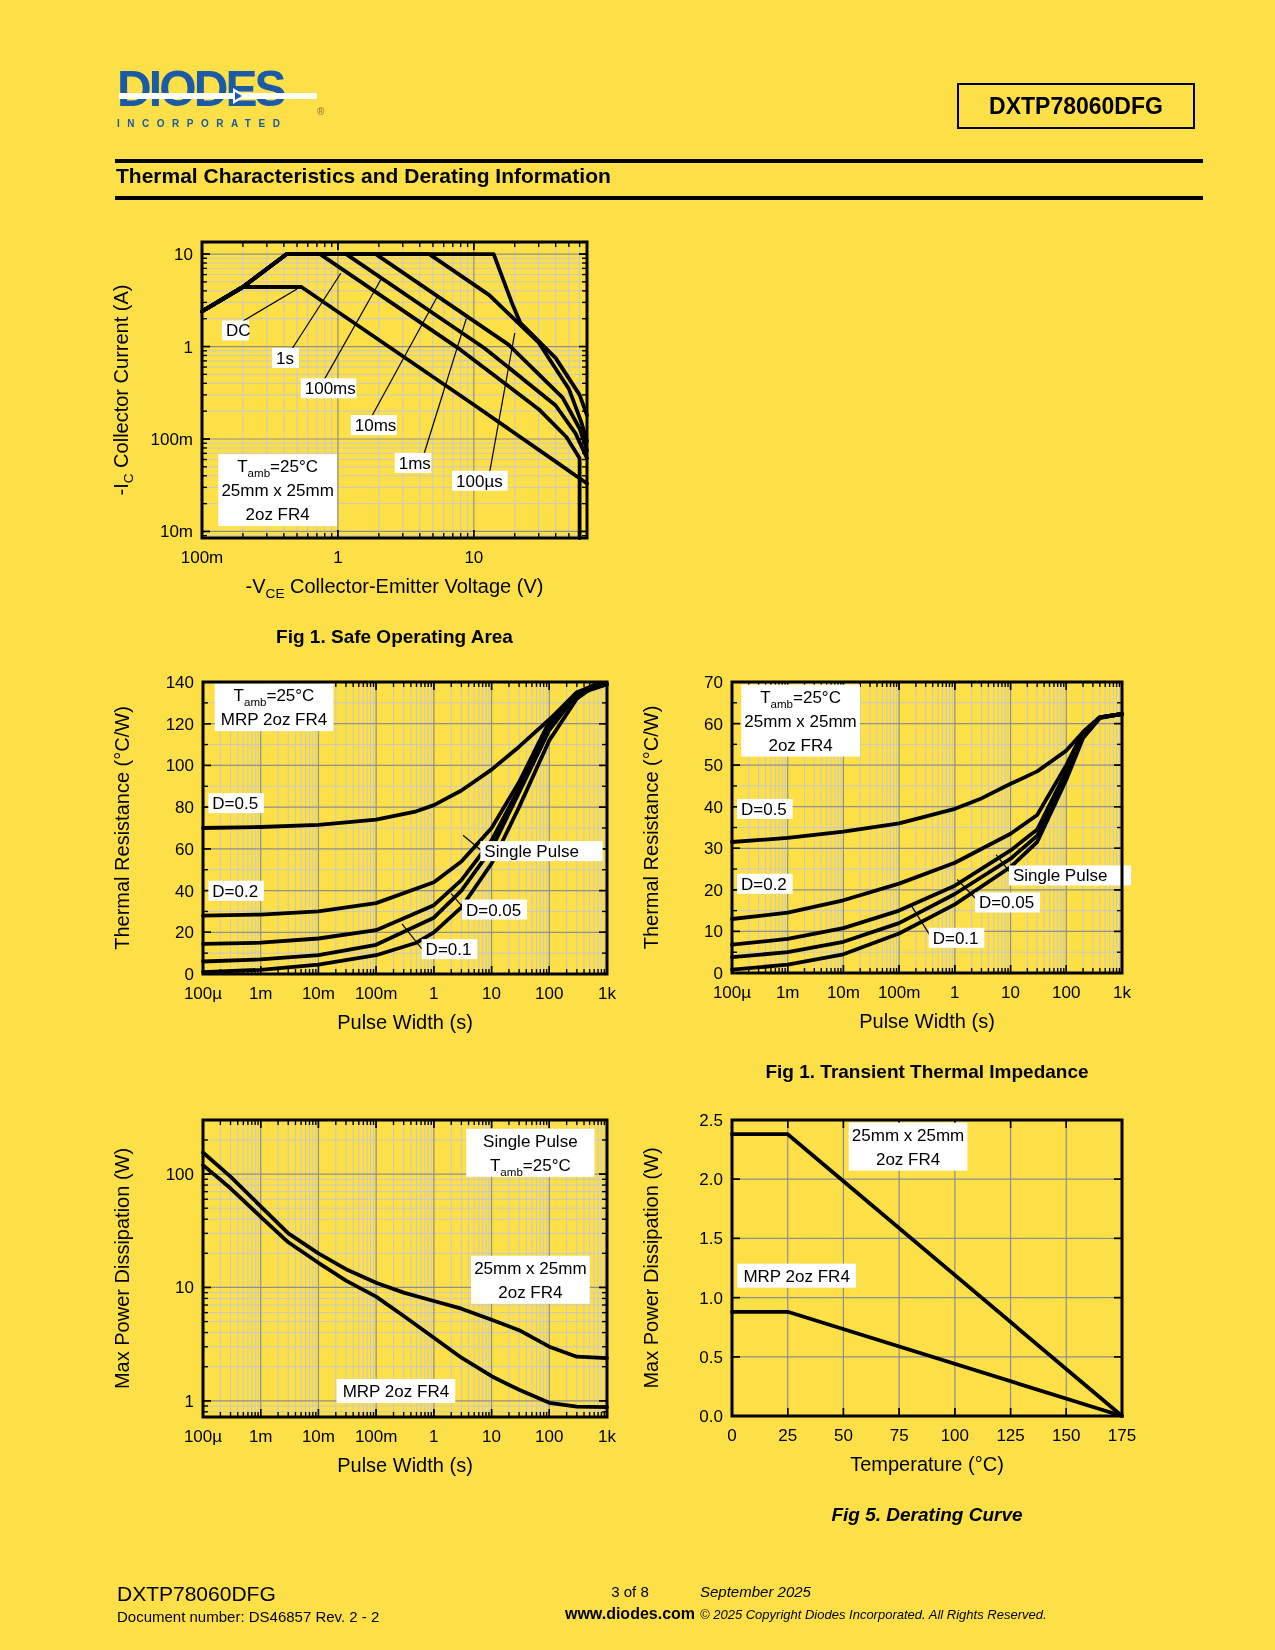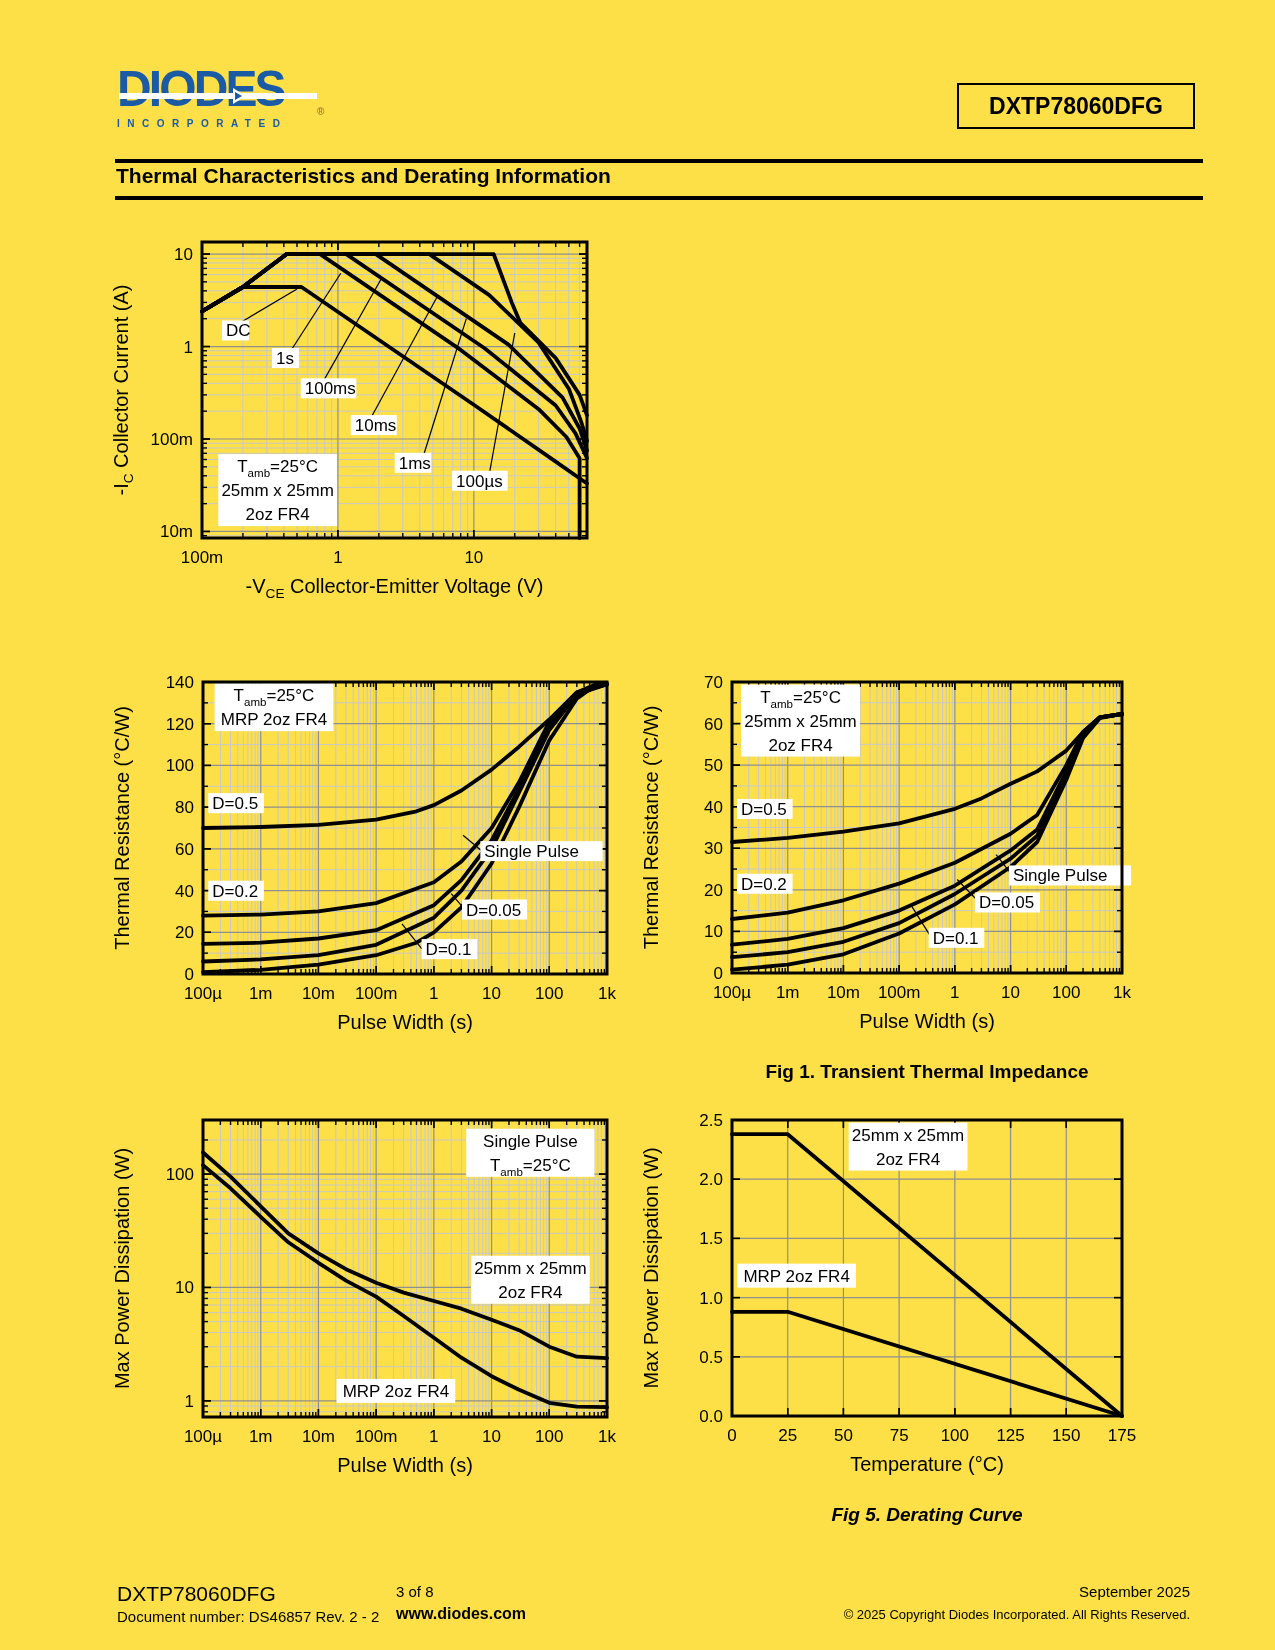--- a/index.html
+++ b/index.html
@@ -28,24 +28,24 @@
   .caption{font-size:19px;font-weight:bold;text-align:center;margin-top:2px;}
   #figblock-fig1{left:102px;top:228px;} #figblock-fig1 .caption{margin-left:100px;width:385px;}
   #figblock-fig2{left:103px;top:668px;} #figblock-fig2 .caption{margin-left:100px;width:404px;}
   #figblock-fig3{left:632px;top:668px;} #figblock-fig3 .caption{margin-left:100px;width:390px;}
   #figblock-fig4{left:103px;top:1106px;} #figblock-fig4 .caption{margin-left:100px;width:404px;}
   #figblock-fig5{left:632px;top:1106px;} #figblock-fig5 .caption{margin-left:100px;width:390px;font-style:italic;}
   
   .f-left{position:absolute;left:117px;}
   #f-part{top:1582px;font-size:21px;}
   #f-doc{top:1608px;font-size:15px;}
-  .f-center{position:absolute;left:396px;width:500px;text-align:left;}
+  .f-center{position:absolute;left:380px;width:500px;text-align:center;}
   #f-page{top:1583px;font-size:15px;}
   #f-web{top:1605px;font-size:16px;font-weight:bold;}
-  .f-right{position:absolute;left:700px;width:490px;text-align:right;}
+  .f-right{position:absolute;left:700px;width:490px;font-style:italic;}
   #f-date{top:1583px;font-size:15px;}
   #f-copy{top:1607px;font-size:13px;}
 </style>
 </head>
 <body>
 
 <div id="page">
 
   <div id="logo">
     <div class="word">DIODES</div>
@@ -276,20 +276,21 @@
           <text x="235.9219024070654" y="335" font-size="17" text-anchor="middle">1</text>
           <text x="371.8438048141308" y="335" font-size="17" text-anchor="middle">10</text>
           <text x="91" y="309.47311658862503" font-size="17" text-anchor="end">10m</text>
           <text x="91" y="216.99955370469104" font-size="17" text-anchor="end">100m</text>
           <text x="91" y="124.52599082075704" font-size="17" text-anchor="end">1</text>
           <text x="91" y="32.05242793682305" font-size="17" text-anchor="end">10</text>
           <text x="292.5" y="365" font-size="20" text-anchor="middle"><tspan>-V</tspan><tspan dy="5" font-size="13.600000000000001">CE</tspan><tspan dy="-5">  Collector-Emitter Voltage (V)</tspan></text>
           <text transform="translate(26,162) rotate(-90)" font-size="20" text-anchor="middle"><tspan>-I</tspan><tspan dy="5" font-size="13.600000000000001">C</tspan><tspan dy="-5">  Collector Current (A)</tspan></text>
         </g>
       </svg>
+    <div class="caption">Fig 1. Safe Operating Area</div>
   </div>
   <div id="figblock-fig2" class="figblock">
     <svg width="518" height="388">
         <g>
           <line x1="117.37373117832121" x2="117.37373117832121" y1="14" y2="306" stroke="#c8c8c8" stroke-width="1"></line>
           <line x1="127.5367124152491" x2="127.5367124152491" y1="14" y2="306" stroke="#c8c8c8" stroke-width="1"></line>
           <line x1="134.74746235664242" x2="134.74746235664242" y1="14" y2="306" stroke="#c8c8c8" stroke-width="1"></line>
           <line x1="140.34055453596451" x2="140.34055453596451" y1="14" y2="306" stroke="#c8c8c8" stroke-width="1"></line>
           <line x1="144.9104435935703" x2="144.9104435935703" y1="14" y2="306" stroke="#c8c8c8" stroke-width="1"></line>
           <line x1="148.7742297379657" x2="148.7742297379657" y1="14" y2="306" stroke="#c8c8c8" stroke-width="1"></line>

